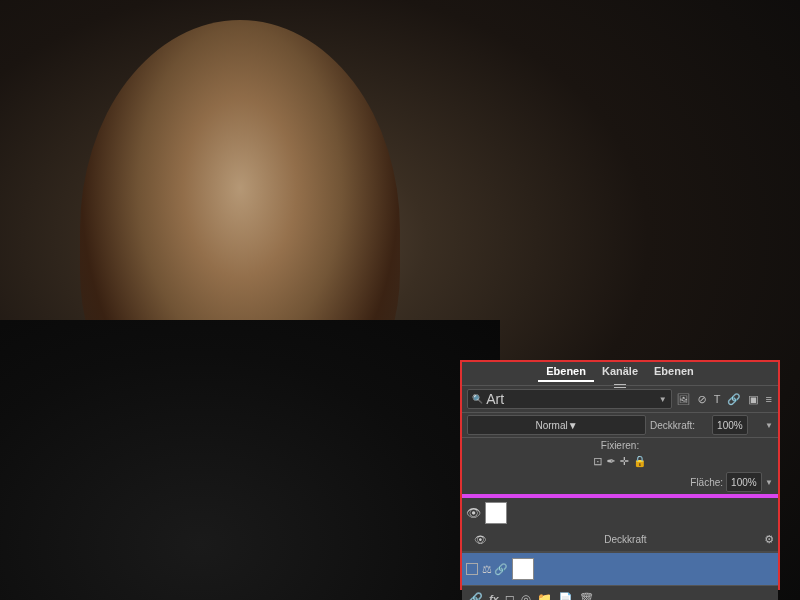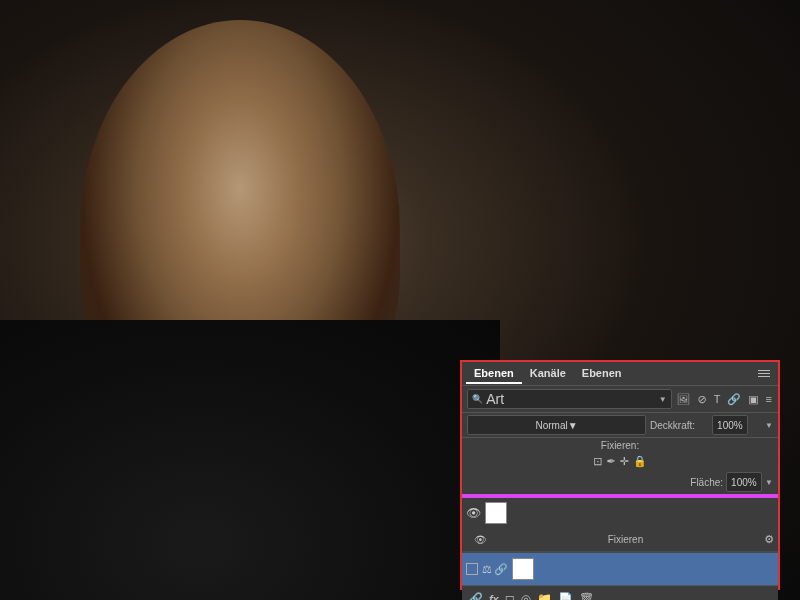--- a/index.html
+++ b/index.html
@@ -60,20 +60,21 @@
 
     
     .panel-tabs {
       display: flex;
       align-items: center;
       background: #3c3c3c;
       border-bottom: 1px solid #555;
       padding: 0 4px;
       height: 24px;
       justify-content: space-between;
+      flex-direction: column;
     }
 
     .tabs-left {
       display: flex;
       align-items: center;
       gap: 0;
     }
 
     .tab {
       padding: 3px 8px;
@@ -452,21 +453,21 @@
     <div class="layers-list">
 
       <div class="smartfilter-layer">
         <div class="smartfilter-top-row">
           <span class="eye-icon">👁</span>
           <div class="layer-thumb"></div>
         </div>
 
         <div class="layer-hochpass-row">
           <span class="eye-icon" style="font-size:10px; margin-left:-20px;">👁</span>
-          <span class="hochpass-name">Fixieren</span>
+          <span class="hochpass-name">Deckkraft</span>
           <span class="hochpass-icon">⚙</span>
         </div>
       </div>
 
       <div class="layer-farbbalance-row">
         <div class="checkbox-empty"></div>
         <div class="layer-extra-icons">
           <span class="extra-icon">⚖</span>
           <span class="extra-icon">🔗</span>
         </div>

